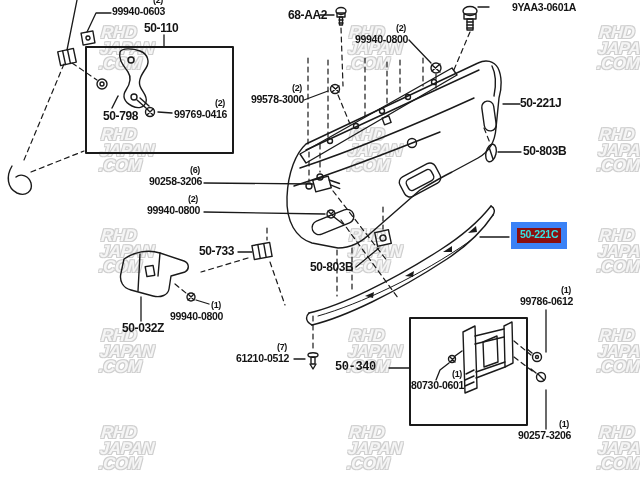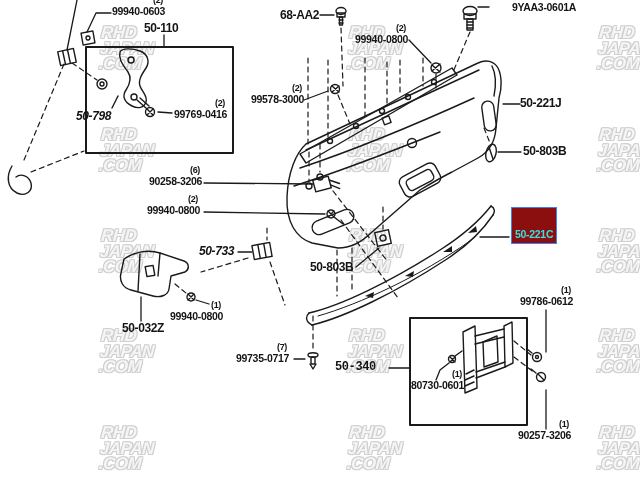--- a/index.html
+++ b/index.html
@@ -12,21 +12,21 @@
       text-shadow:1px 1px 0 #cfcfcf,-1px -1px 0 #cfcfcf,1px -1px 0 #cfcfcf,-1px 1px 0 #cfcfcf;
       user-select:none;white-space:nowrap;}
   svg#lineart{position:absolute;left:0;top:0;z-index:1;}
   
   #labels{position:absolute;inset:0;z-index:2;}
   .plabel{position:absolute;text-align:right;line-height:1;color:#141414;white-space:nowrap;
           font-weight:700;font-size:10.5px;letter-spacing:-.3px;}
   .plabel .qty{display:block;font-size:9px;padding-right:2px;margin-bottom:1px;}
   .plabel.code{font-size:12px;letter-spacing:-.4px;}
   .plabel.hl .txt{background:var(--hl-bg,#8b0f0f);color:var(--hl-fg,#35e1e1);
-                  padding:20px 3px 3px;border:1px solid #3b82f6;font-size:10.5px;}
+                  padding:0 3px 3px;border:6px solid #3b82f6;font-size:10.5px;}
 </style>
 </head>
 <body>
 
 <div id="stage">
 
   <div id="watermarks">
       <div class="wm" style="left: 100px; top: 25px;">
         <div>RHD</div>
         <div>JAPAN</div>
@@ -321,34 +321,34 @@
       <path d="M175,284 L186,293"></path>
       <path d="M514,341 L531,355"></path>
       <path d="M514,357 L535,373"></path>
     </g>
   </svg>
 
   <div id="labels">
       <div class="plabel code" style="left: 86px; top: -10px;"><span class="txt">50-220A</span></div>
       <div class="plabel" style="left: 112px; top: -4px;"><span class="qty">(2)</span><span class="txt">99940-0603</span></div>
       <div class="plabel code" style="left: 144px; top: 22px;"><span class="txt">50-110</span></div>
-      <div class="plabel code" style="left: 280px; top: 9px; text-align: center;"><span class="txt">68-AA2</span></div>
+      <div class="plabel code" style="left: 288px; top: 9px; text-align: center;"><span class="txt">68-AA2</span></div>
       <div class="plabel" style="left: 355px; top: 24px;"><span class="qty">(2)</span><span class="txt">99940-0800</span></div>
       <div class="plabel" style="left: 491px; top: 2px; margin-left: 21px;"><span class="txt">9YAA3-0601A</span></div>
       <div class="plabel" style="left: 251px; top: 84px;"><span class="qty">(2)</span><span class="txt">99578-3000</span></div>
       <div class="plabel code" style="left: 520px; top: 97px;"><span class="txt">50-221J</span></div>
       <div class="plabel" style="left: 174px; top: 99px;"><span class="qty">(2)</span><span class="txt">99769-0416</span></div>
-      <div class="plabel code" style="left: 76px; top: 110px; font-style: italic;"><span class="txt">50-798</span></div>
+      <div class="plabel code" style="left: 103px; top: 110px;"><span class="txt">50-798</span></div>
       <div class="plabel code" style="left: 523px; top: 145px;"><span class="txt">50-803B</span></div>
       <div class="plabel" style="left: 149px; top: 166px;"><span class="qty">(6)</span><span class="txt">90258-3206</span></div>
       <div class="plabel" style="left: 147px; top: 195px;"><span class="qty">(2)</span><span class="txt">99940-0800</span></div>
-      <div class="plabel code" style="left: 199px; top: 245px; font-style: italic;"><span class="txt">50-733</span></div>
+      <div class="plabel code" style="left: 199px; top: 245px;"><span class="txt">50-733</span></div>
       <div class="plabel code" style="left: 310px; top: 261px;"><span class="txt">50-803B</span></div>
       <div class="plabel hl" style="left: 511px; top: 229px;"><span class="txt">50-221C</span></div>
       <div class="plabel code" style="left: 122px; top: 322px;"><span class="txt">50-032Z</span></div>
       <div class="plabel" style="left: 170px; top: 301px;"><span class="qty">(1)</span><span class="txt">99940-0800</span></div>
-      <div class="plabel" style="left: 236px; top: 343px;"><span class="qty">(7)</span><span class="txt">99735-0717</span></div>
+      <div class="plabel" style="left: 236px; top: 343px;"><span class="qty">(7)</span><span class="txt">61210-0512</span></div>
       <div class="plabel code" style="left: 335px; top: 361px; font-family: Liberation Mono, monospace;"><span class="txt">50-340</span></div>
       <div class="plabel" style="left: 520px; top: 286px;"><span class="qty">(1)</span><span class="txt">99786-0612</span></div>
       <div class="plabel" style="left: 411px; top: 370px;"><span class="qty">(1)</span><span class="txt">80730-0601</span></div>
       <div class="plabel" style="left: 518px; top: 420px;"><span class="qty">(1)</span><span class="txt">90257-3206</span></div>
     </div>
 </div>
 
 </body></html>

